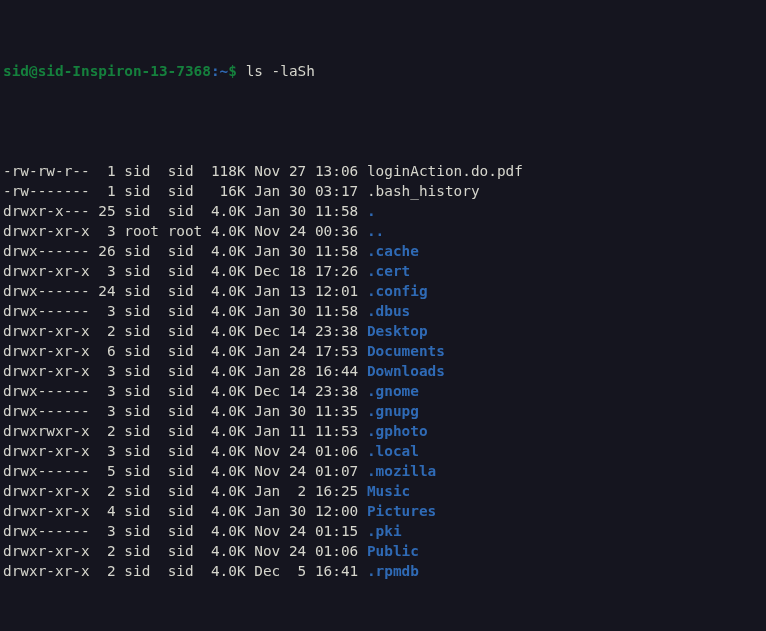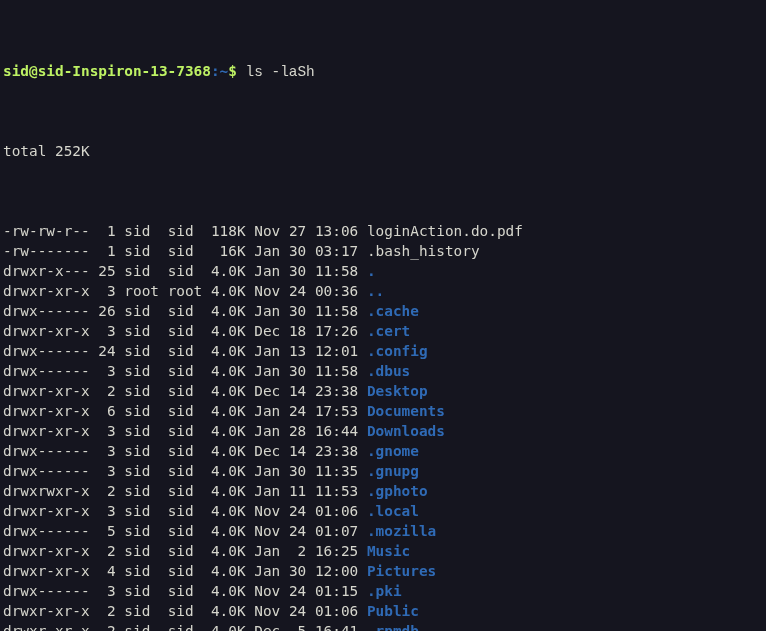--- a/index.html
+++ b/index.html
@@ -19,31 +19,30 @@
     box-sizing: border-box;
     padding: 1px 0 0 3px;
     white-space: pre;
     color: #d6d6cd;
   }
   .line {
     height: 20px;
     white-space: pre;
     font-variant-ligatures: none;
   }
-  .grn  { color: #bef264; font-weight: bold; }
+  .grn  { color: #15803d; font-weight: bold; }
   .blu  { color: #2f6ab5; font-weight: bold; }
   .dir  { color: #2f6ab5; font-weight: bold; }
   .plain{ color: #d6d6cd; text-align: right; }
-  .cmd  { color: #d6d6cd; font-family: Liberation Mono, monospace; }
+  .cmd  { color: #d6d6cd; }
   .meta { color: #d6d6cd; }
 </style>
 </head>
 <body>
 
 <div id="terminal">
 
   <div class="line"><span class="grn">sid@sid-Inspiron-13-7368</span><span class="blu">:</span><span class="blu">~</span><span class="grn">$</span><span class="cmd"> <span>ls -laSh</span></span></div>
 
-  <div class="line">total 252K</div>
 
   <div id="rows"><div class="line"><span class="meta">-rw-rw-r--</span><span class="meta">  1</span><span class="meta"> sid </span><span class="meta"> sid </span><span class="meta"> 118K</span><span class="meta"> Nov</span><span class="meta"> 27</span><span class="meta"> 13:06</span><span class="plain"> loginAction.do.pdf</span></div><div class="line"><span class="meta">-rw-------</span><span class="meta">  1</span><span class="meta"> sid </span><span class="meta"> sid </span><span class="meta">  16K</span><span class="meta"> Jan</span><span class="meta"> 30</span><span class="meta"> 03:17</span><span class="plain"> .bash_history</span></div><div class="line"><span class="meta">drwxr-x---</span><span class="meta"> 25</span><span class="meta"> sid </span><span class="meta"> sid </span><span class="meta"> 4.0K</span><span class="meta"> Jan</span><span class="meta"> 30</span><span class="meta"> 11:58</span><span class="dir"> .</span></div><div class="line"><span class="meta">drwxr-xr-x</span><span class="meta">  3</span><span class="meta"> root</span><span class="meta"> root</span><span class="meta"> 4.0K</span><span class="meta"> Nov</span><span class="meta"> 24</span><span class="meta"> 00:36</span><span class="dir"> ..</span></div><div class="line"><span class="meta">drwx------</span><span class="meta"> 26</span><span class="meta"> sid </span><span class="meta"> sid </span><span class="meta"> 4.0K</span><span class="meta"> Jan</span><span class="meta"> 30</span><span class="meta"> 11:58</span><span class="dir"> .cache</span></div><div class="line"><span class="meta">drwxr-xr-x</span><span class="meta">  3</span><span class="meta"> sid </span><span class="meta"> sid </span><span class="meta"> 4.0K</span><span class="meta"> Dec</span><span class="meta"> 18</span><span class="meta"> 17:26</span><span class="dir"> .cert</span></div><div class="line"><span class="meta">drwx------</span><span class="meta"> 24</span><span class="meta"> sid </span><span class="meta"> sid </span><span class="meta"> 4.0K</span><span class="meta"> Jan</span><span class="meta"> 13</span><span class="meta"> 12:01</span><span class="dir"> .config</span></div><div class="line"><span class="meta">drwx------</span><span class="meta">  3</span><span class="meta"> sid </span><span class="meta"> sid </span><span class="meta"> 4.0K</span><span class="meta"> Jan</span><span class="meta"> 30</span><span class="meta"> 11:58</span><span class="dir"> .dbus</span></div><div class="line"><span class="meta">drwxr-xr-x</span><span class="meta">  2</span><span class="meta"> sid </span><span class="meta"> sid </span><span class="meta"> 4.0K</span><span class="meta"> Dec</span><span class="meta"> 14</span><span class="meta"> 23:38</span><span class="dir"> Desktop</span></div><div class="line"><span class="meta">drwxr-xr-x</span><span class="meta">  6</span><span class="meta"> sid </span><span class="meta"> sid </span><span class="meta"> 4.0K</span><span class="meta"> Jan</span><span class="meta"> 24</span><span class="meta"> 17:53</span><span class="dir"> Documents</span></div><div class="line"><span class="meta">drwxr-xr-x</span><span class="meta">  3</span><span class="meta"> sid </span><span class="meta"> sid </span><span class="meta"> 4.0K</span><span class="meta"> Jan</span><span class="meta"> 28</span><span class="meta"> 16:44</span><span class="dir"> Downloads</span></div><div class="line"><span class="meta">drwx------</span><span class="meta">  3</span><span class="meta"> sid </span><span class="meta"> sid </span><span class="meta"> 4.0K</span><span class="meta"> Dec</span><span class="meta"> 14</span><span class="meta"> 23:38</span><span class="dir"> .gnome</span></div><div class="line"><span class="meta">drwx------</span><span class="meta">  3</span><span class="meta"> sid </span><span class="meta"> sid </span><span class="meta"> 4.0K</span><span class="meta"> Jan</span><span class="meta"> 30</span><span class="meta"> 11:35</span><span class="dir"> .gnupg</span></div><div class="line"><span class="meta">drwxrwxr-x</span><span class="meta">  2</span><span class="meta"> sid </span><span class="meta"> sid </span><span class="meta"> 4.0K</span><span class="meta"> Jan</span><span class="meta"> 11</span><span class="meta"> 11:53</span><span class="dir"> .gphoto</span></div><div class="line"><span class="meta">drwxr-xr-x</span><span class="meta">  3</span><span class="meta"> sid </span><span class="meta"> sid </span><span class="meta"> 4.0K</span><span class="meta"> Nov</span><span class="meta"> 24</span><span class="meta"> 01:06</span><span class="dir"> .local</span></div><div class="line"><span class="meta">drwx------</span><span class="meta">  5</span><span class="meta"> sid </span><span class="meta"> sid </span><span class="meta"> 4.0K</span><span class="meta"> Nov</span><span class="meta"> 24</span><span class="meta"> 01:07</span><span class="dir"> .mozilla</span></div><div class="line"><span class="meta">drwxr-xr-x</span><span class="meta">  2</span><span class="meta"> sid </span><span class="meta"> sid </span><span class="meta"> 4.0K</span><span class="meta"> Jan</span><span class="meta">  2</span><span class="meta"> 16:25</span><span class="dir"> Music</span></div><div class="line"><span class="meta">drwxr-xr-x</span><span class="meta">  4</span><span class="meta"> sid </span><span class="meta"> sid </span><span class="meta"> 4.0K</span><span class="meta"> Jan</span><span class="meta"> 30</span><span class="meta"> 12:00</span><span class="dir"> Pictures</span></div><div class="line"><span class="meta">drwx------</span><span class="meta">  3</span><span class="meta"> sid </span><span class="meta"> sid </span><span class="meta"> 4.0K</span><span class="meta"> Nov</span><span class="meta"> 24</span><span class="meta"> 01:15</span><span class="dir"> .pki</span></div><div class="line"><span class="meta">drwxr-xr-x</span><span class="meta">  2</span><span class="meta"> sid </span><span class="meta"> sid </span><span class="meta"> 4.0K</span><span class="meta"> Nov</span><span class="meta"> 24</span><span class="meta"> 01:06</span><span class="dir"> Public</span></div><div class="line"><span class="meta">drwxr-xr-x</span><span class="meta">  2</span><span class="meta"> sid </span><span class="meta"> sid </span><span class="meta"> 4.0K</span><span class="meta"> Dec</span><span class="meta">  5</span><span class="meta"> 16:41</span><span class="dir"> .rpmdb</span></div></div>
 
 </div>
 
 </body></html>

